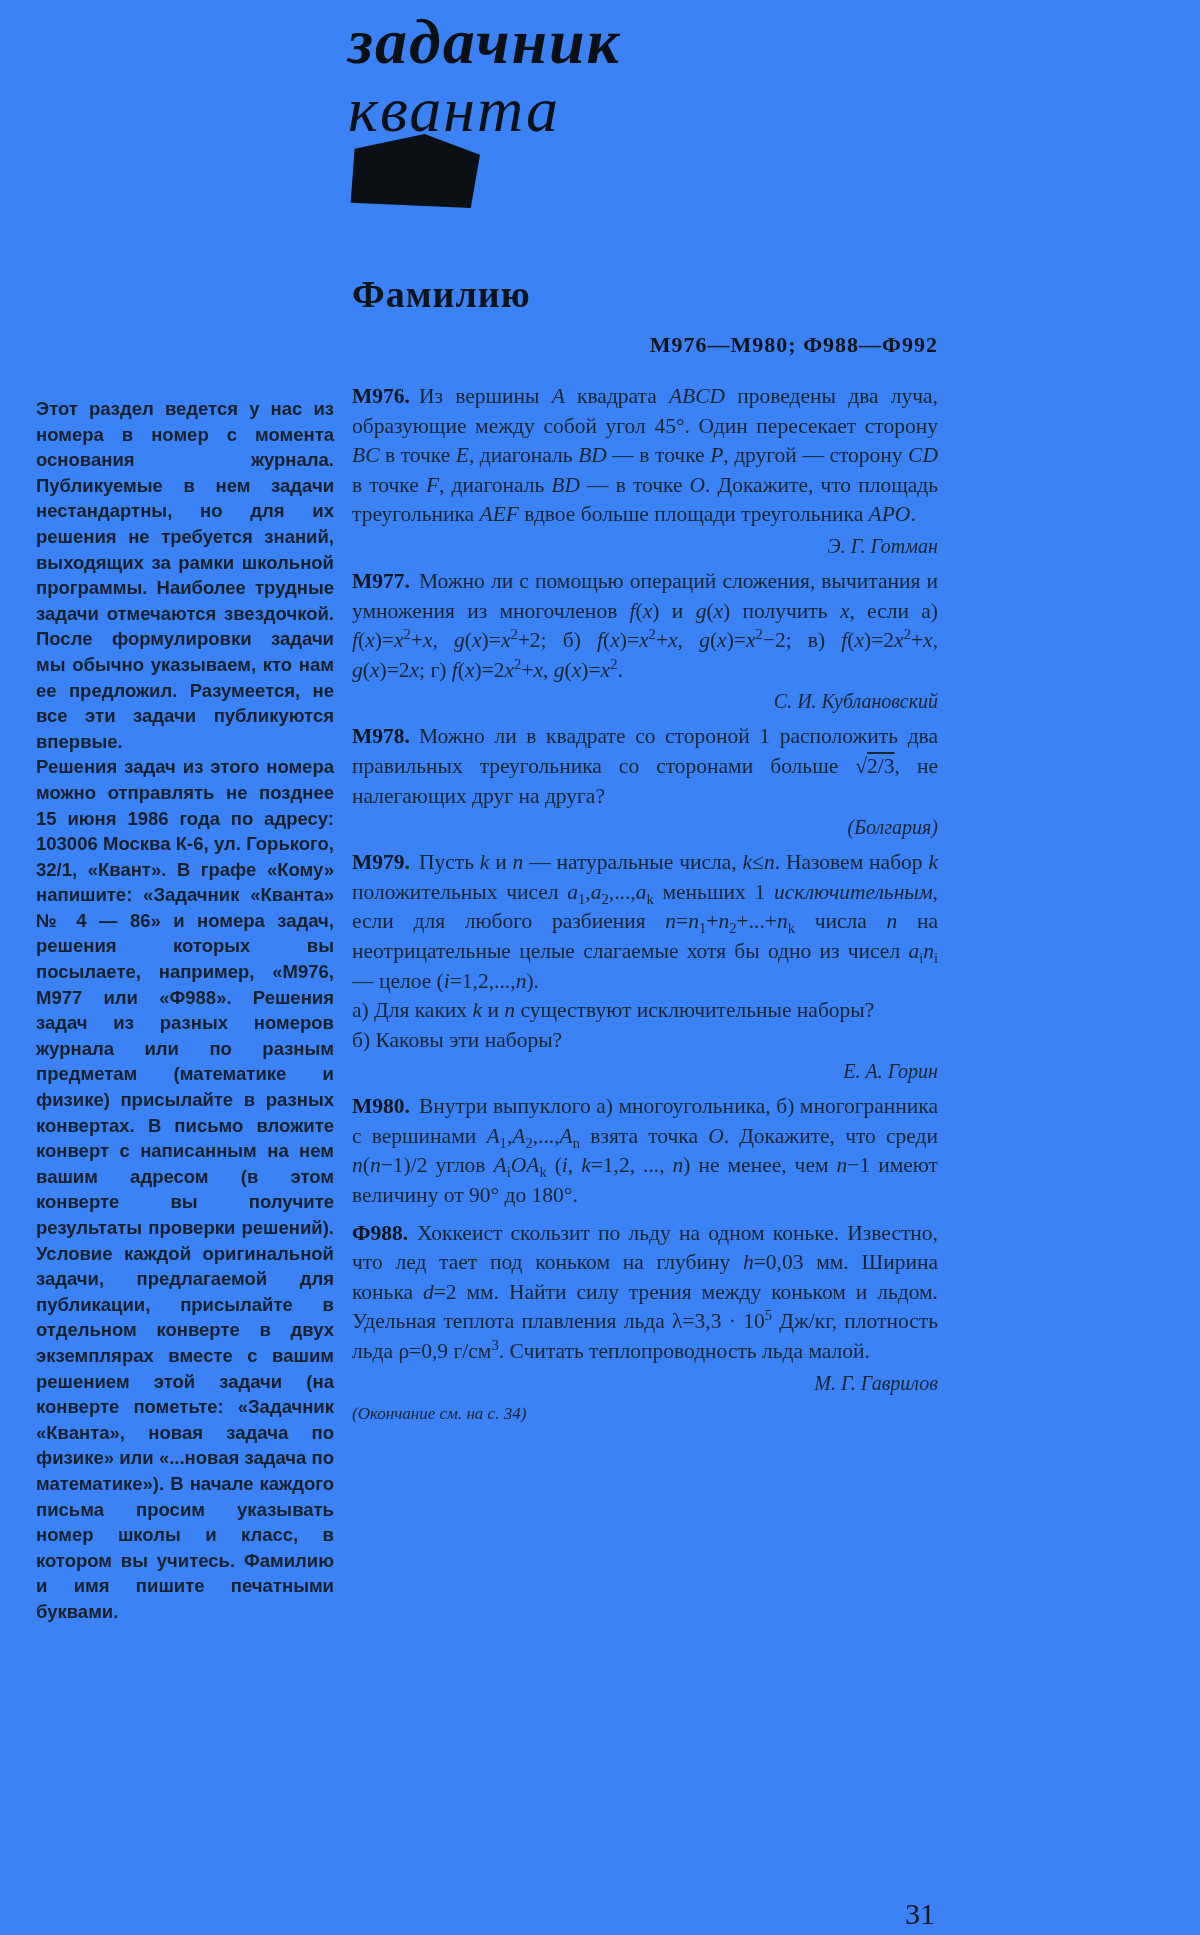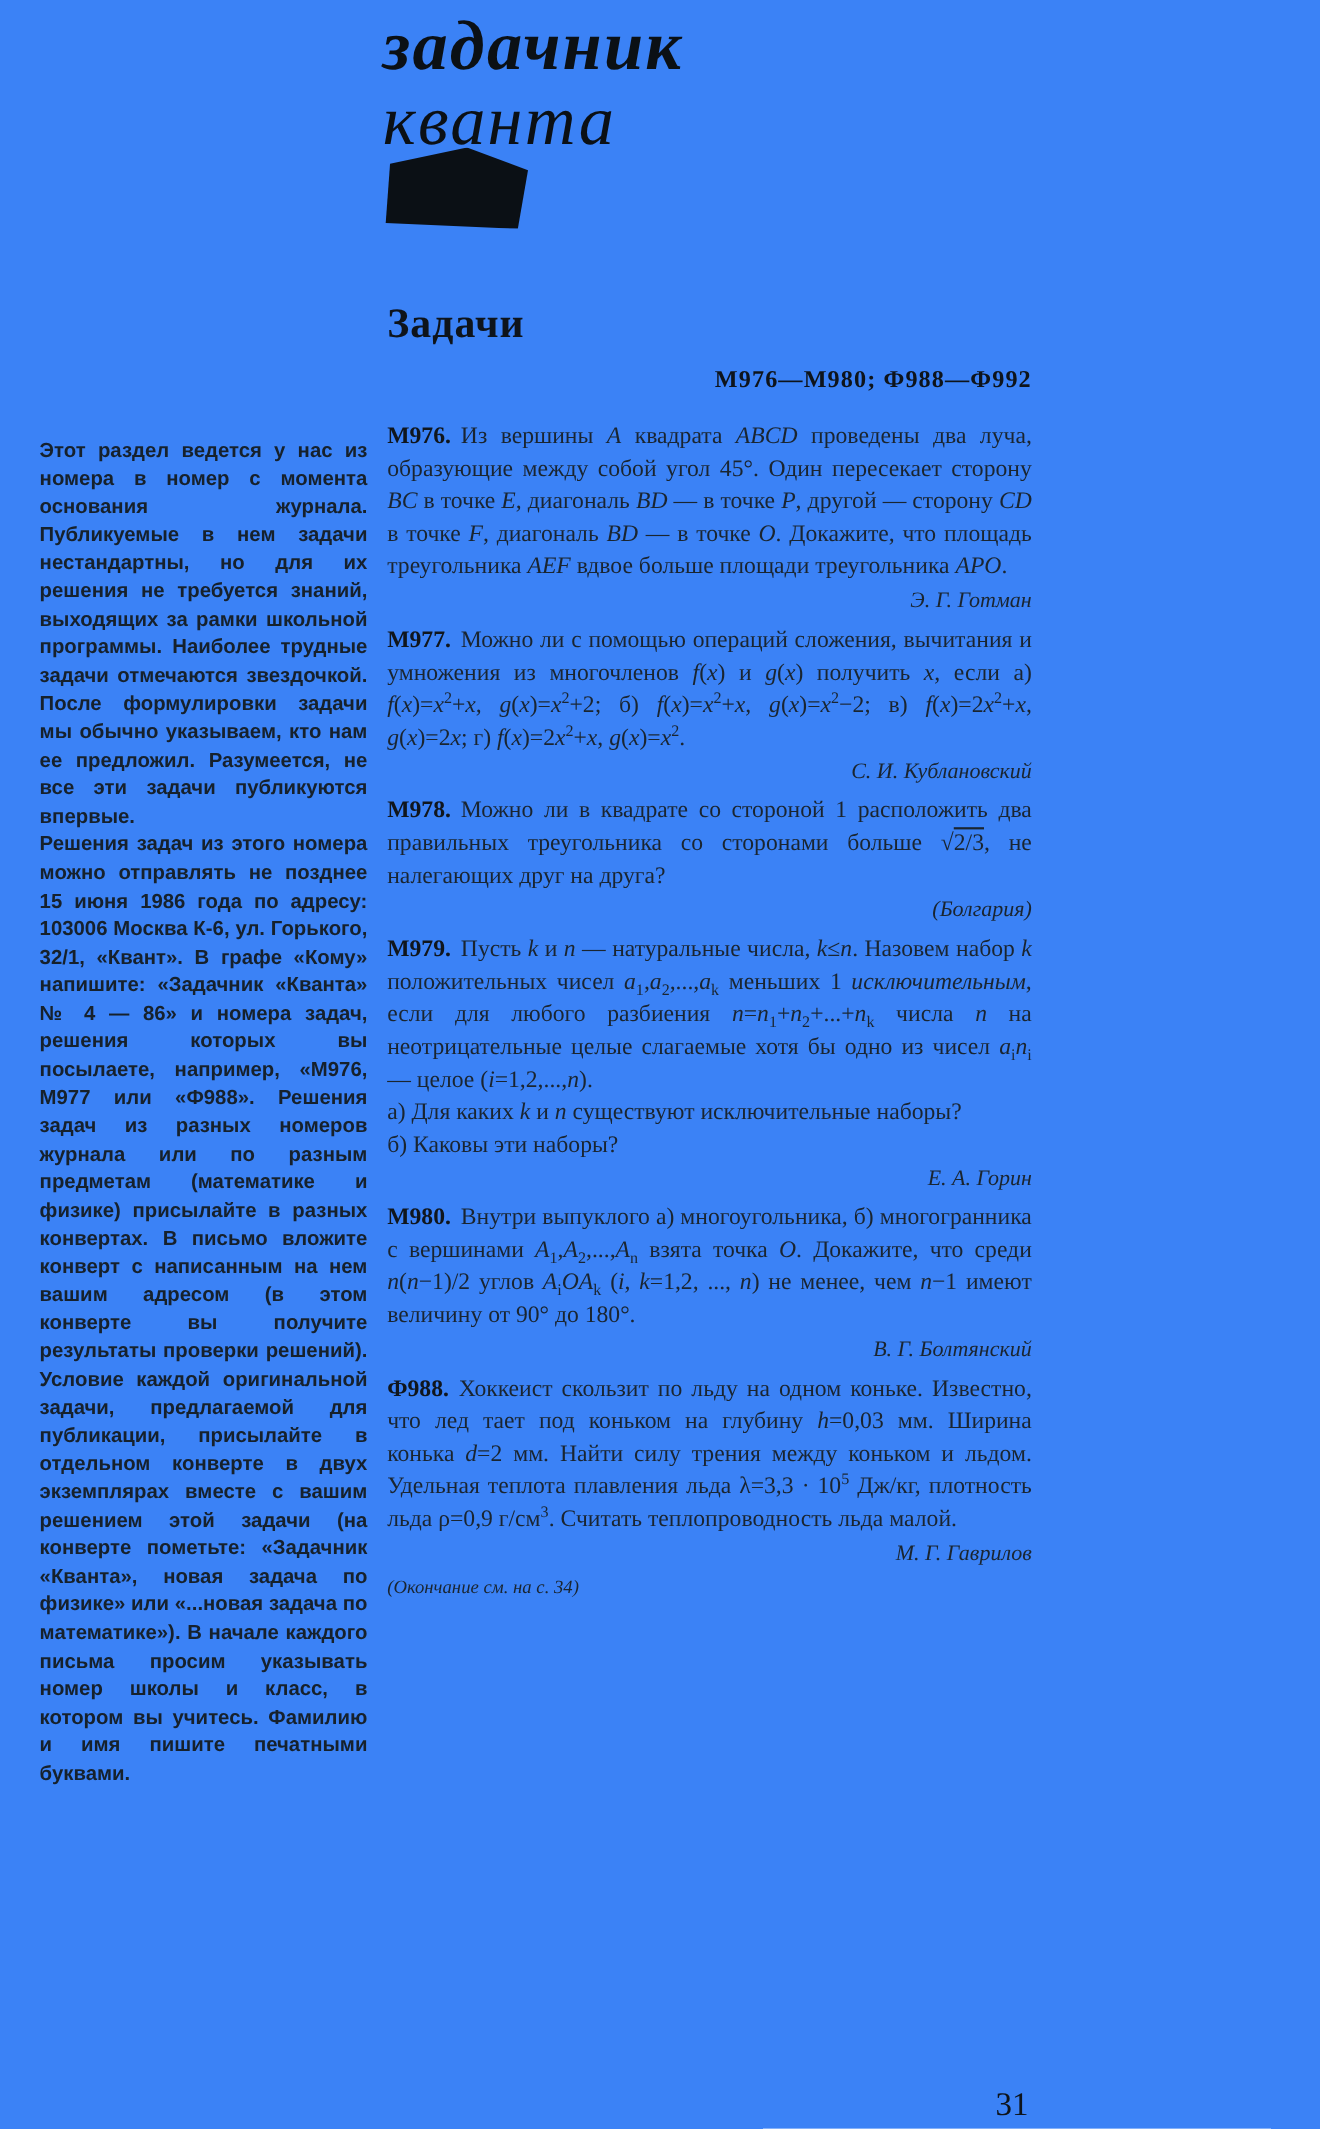--- a/index.html
+++ b/index.html
@@ -87,21 +87,21 @@
       <div class="logo-line2">кванта</div>
     </div>
   </div>
 
   <aside class="sidebar">
     <p>Этот раздел ведется у нас из номера в номер с момента основания журнала. Публикуемые в нем задачи нестандартны, но для их решения не требуется знаний, выходящих за рамки школьной программы. Наиболее трудные задачи отмечаются звездочкой. После формулировки задачи мы обычно указываем, кто нам ее предложил. Разумеется, не все эти задачи публикуются впервые.</p>
     <p>Решения задач из этого номера можно отправлять не позднее 15 июня 1986 года по адресу: 103006 Москва К-6, ул. Горького, 32/1, «Квант». В графе «Кому» напишите: «Задачник «Кванта» № 4 — 86» и номера задач, решения которых вы посылаете, например, «М976, М977 или «Ф988». Решения задач из разных номеров журнала или по разным предметам (математике и физике) присылайте в разных конвертах. В письмо вложите конверт с написанным на нем вашим адресом (в этом конверте вы получите результаты проверки решений). Условие каждой оригинальной задачи, предлагаемой для публикации, присылайте в отдельном конверте в двух экземплярах вместе с вашим решением этой задачи (на конверте пометьте: «Задачник «Кванта», новая задача по физике» или «...новая задача по математике»). В начале каждого письма просим указывать номер школы и класс, в котором вы учитесь. Фамилию и имя пишите печатными буквами.</p>
   </aside>
 
   <main class="main">
-    <h1 class="title">Задачи</h1>
+    <h1 class="title">Фамилию</h1>
     <h2 class="subtitle">М976—М980; Ф988—Ф992</h2>
 
     <section class="problem">
       <p class="prob-text"><b class="pnum">М976.</b><span>Из вершины <i>A</i> квадрата <i>ABCD</i> проведены два луча, образующие между собой угол 45°. Один пересекает сторону <i>BC</i> в точке <i>E</i>, диагональ <i>BD</i> — в точке <i>P</i>, другой — сторону <i>CD</i> в точке <i>F</i>, диагональ <i>BD</i> — в точке <i>O</i>. Докажите, что площадь треугольника <i>AEF</i> вдвое больше площади треугольника <i>APO</i>.</span></p>
       <div class="author">Э. Г. Готман</div>
     </section>
 
     <section class="problem">
       <p class="prob-text"><b class="pnum">М977.</b><span>Можно ли с помощью операций сложения, вычитания и умножения из многочленов <i>f</i>(<i>x</i>) и <i>g</i>(<i>x</i>) получить <i>x</i>, если а) <i>f</i>(<i>x</i>)=<i>x</i><sup>2</sup>+<i>x</i>, <i>g</i>(<i>x</i>)=<i>x</i><sup>2</sup>+2; б) <i>f</i>(<i>x</i>)=<i>x</i><sup>2</sup>+<i>x</i>, <i>g</i>(<i>x</i>)=<i>x</i><sup>2</sup>−2; в) <i>f</i>(<i>x</i>)=2<i>x</i><sup>2</sup>+<i>x</i>, <i>g</i>(<i>x</i>)=2<i>x</i>; г) <i>f</i>(<i>x</i>)=2<i>x</i><sup>2</sup>+<i>x</i>, <i>g</i>(<i>x</i>)=<i>x</i><sup>2</sup>.</span></p>
       <div class="author">С. И. Кублановский</div>
@@ -112,21 +112,20 @@
       <div class="author">(Болгария)</div>
     </section>
 
     <section class="problem">
       <p class="prob-text"><b class="pnum">М979.</b><span>Пусть <i>k</i> и <i>n</i> — натуральные числа, <i>k</i>≤<i>n</i>. Назовем набор <i>k</i> положительных чисел <i>a</i><sub>1</sub>,<i>a</i><sub>2</sub>,...,<i>a</i><sub>k</sub> меньших 1 <i>исключительным</i>, если для любого разбиения <i>n</i>=<i>n</i><sub>1</sub>+<i>n</i><sub>2</sub>+...+<i>n</i><sub>k</sub> числа <i>n</i> на неотрицательные целые слагаемые хотя бы одно из чисел <i>a</i><sub>i</sub><i>n</i><sub>i</sub> — целое (<i>i</i>=1,2,...,<i>n</i>).<br>а) Для каких <i>k</i> и <i>n</i> существуют исключительные наборы?<br>б) Каковы эти наборы?</span></p>
       <div class="author">Е. А. Горин</div>
     </section>
 
     <section class="problem">
       <p class="prob-text"><b class="pnum">М980.</b><span>Внутри выпуклого а) многоугольника, б) многогранника с вершинами <i>A</i><sub>1</sub>,<i>A</i><sub>2</sub>,...,<i>A</i><sub>n</sub> взята точка <i>O</i>. Докажите, что среди <i>n</i>(<i>n</i>−1)/2 углов <i>A</i><sub>i</sub><i>OA</i><sub>k</sub> (<i>i</i>, <i>k</i>=1,2, ..., <i>n</i>) не менее, чем <i>n</i>−1 имеют величину от 90° до 180°.</span></p>
-      <div class="author">В. Г. Болтянский</div>
     </section>
 
     <section class="problem">
       <p class="prob-text"><b class="pnum">Ф988.</b><span>Хоккеист скользит по льду на одном коньке. Известно, что лед тает под коньком на глубину <i>h</i>=0,03 мм. Ширина конька <i>d</i>=2 мм. Найти силу трения между коньком и льдом. Удельная теплота плавления льда λ=3,3 · 10<sup>5</sup> Дж/кг, плотность льда ρ=0,9 г/см<sup>3</sup>. Считать теплопроводность льда малой.</span></p>
       <div class="author">М. Г. Гаврилов</div>
       <div class="continuation">(Окончание см. на с. 34)</div>
     </section>
   </main>
 
   <div class="pageno">31</div>

